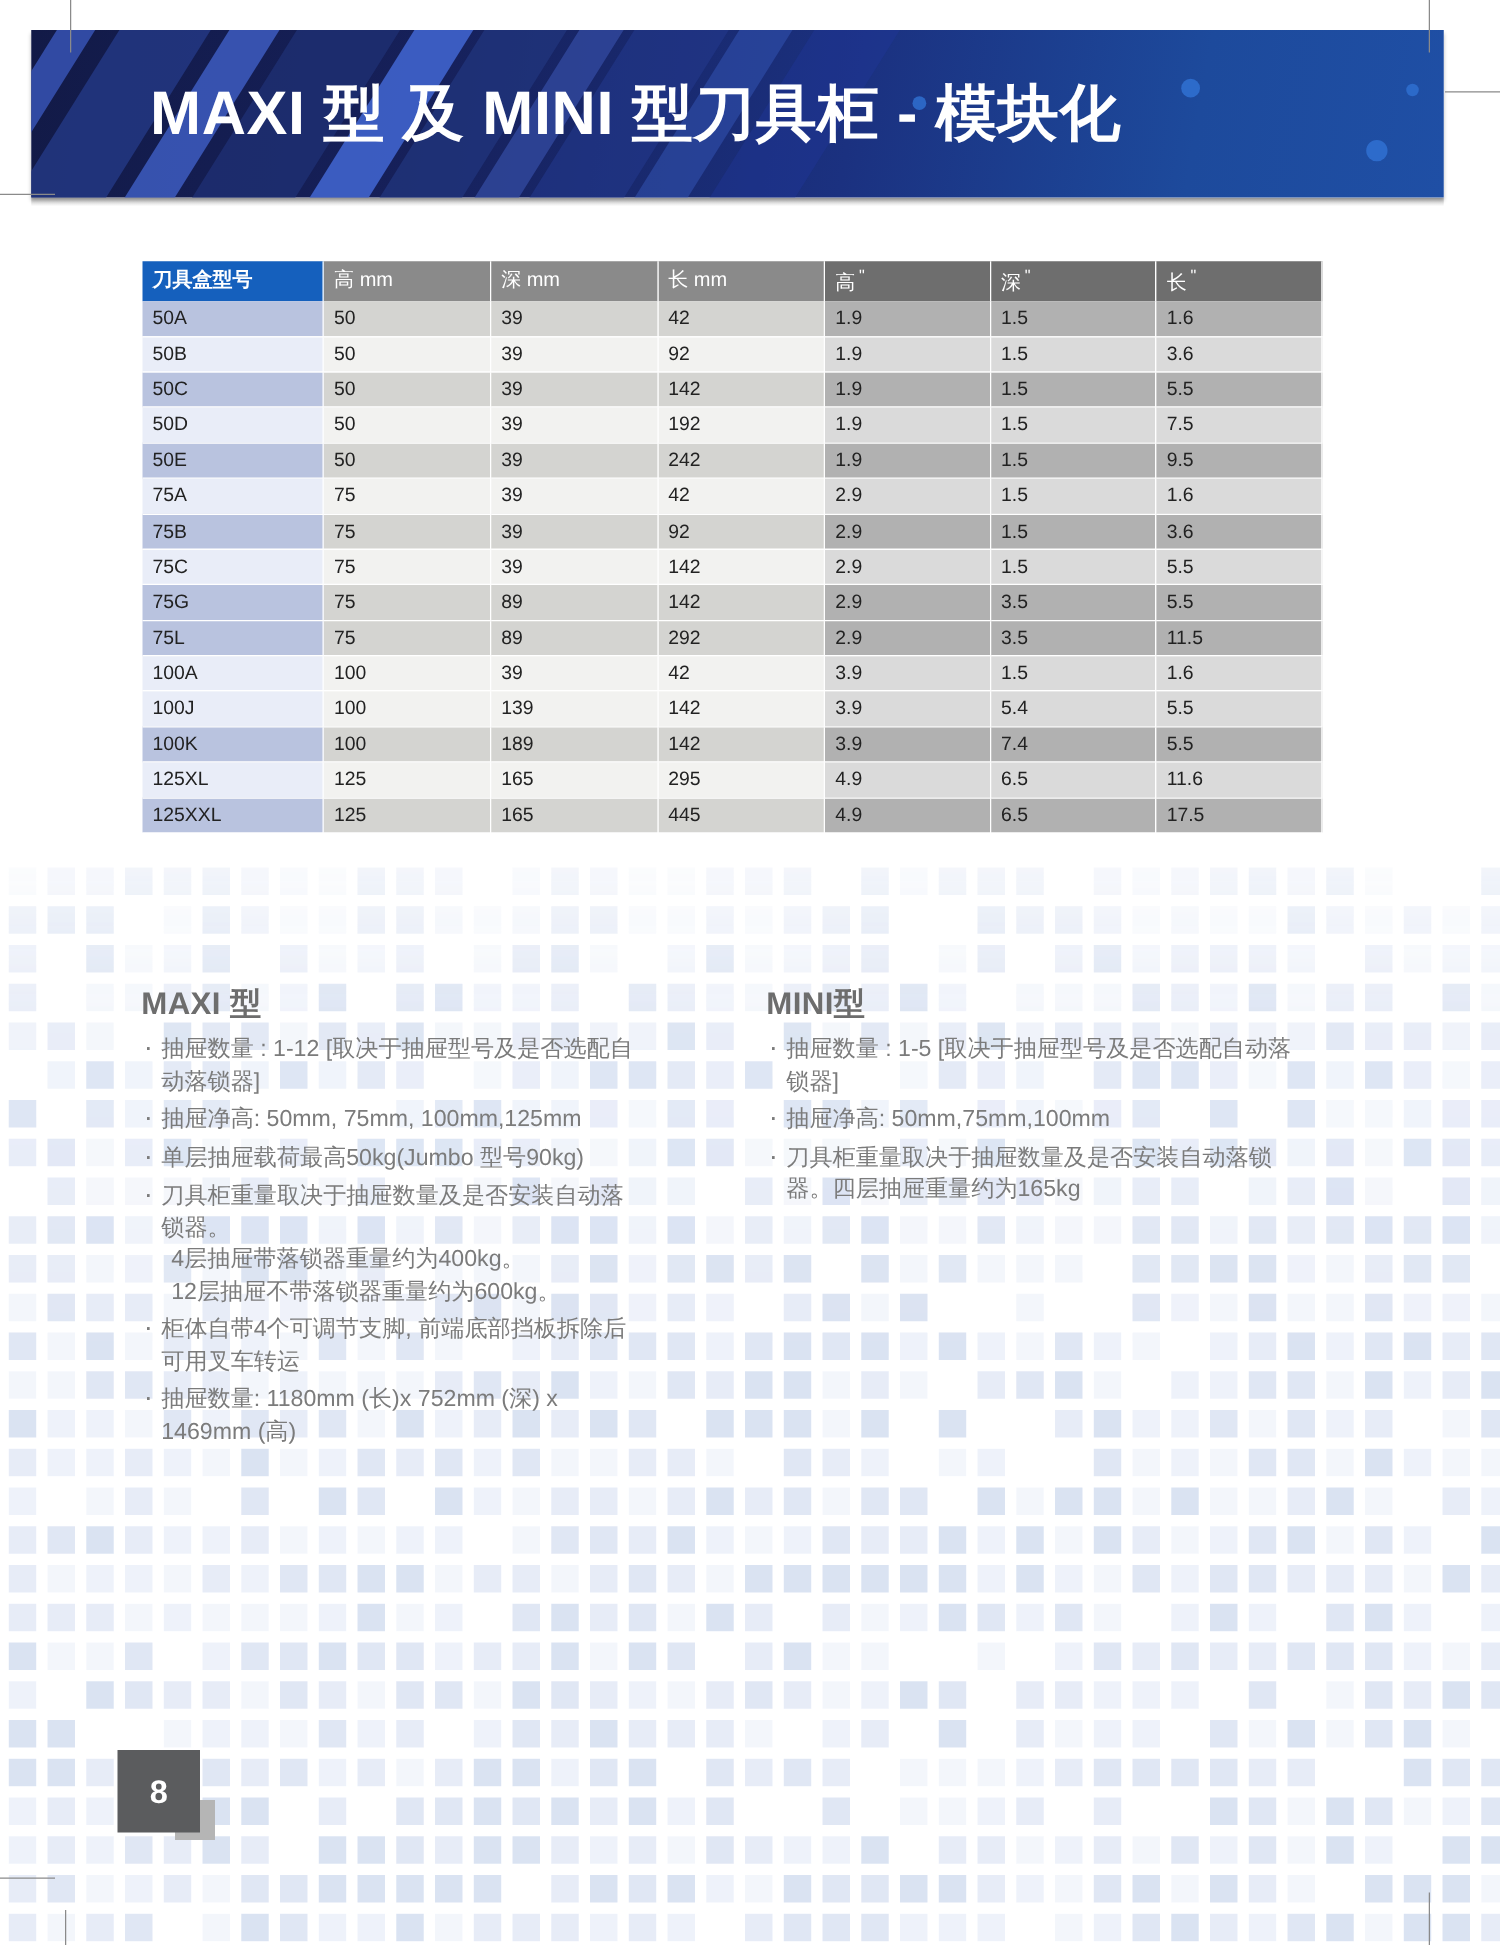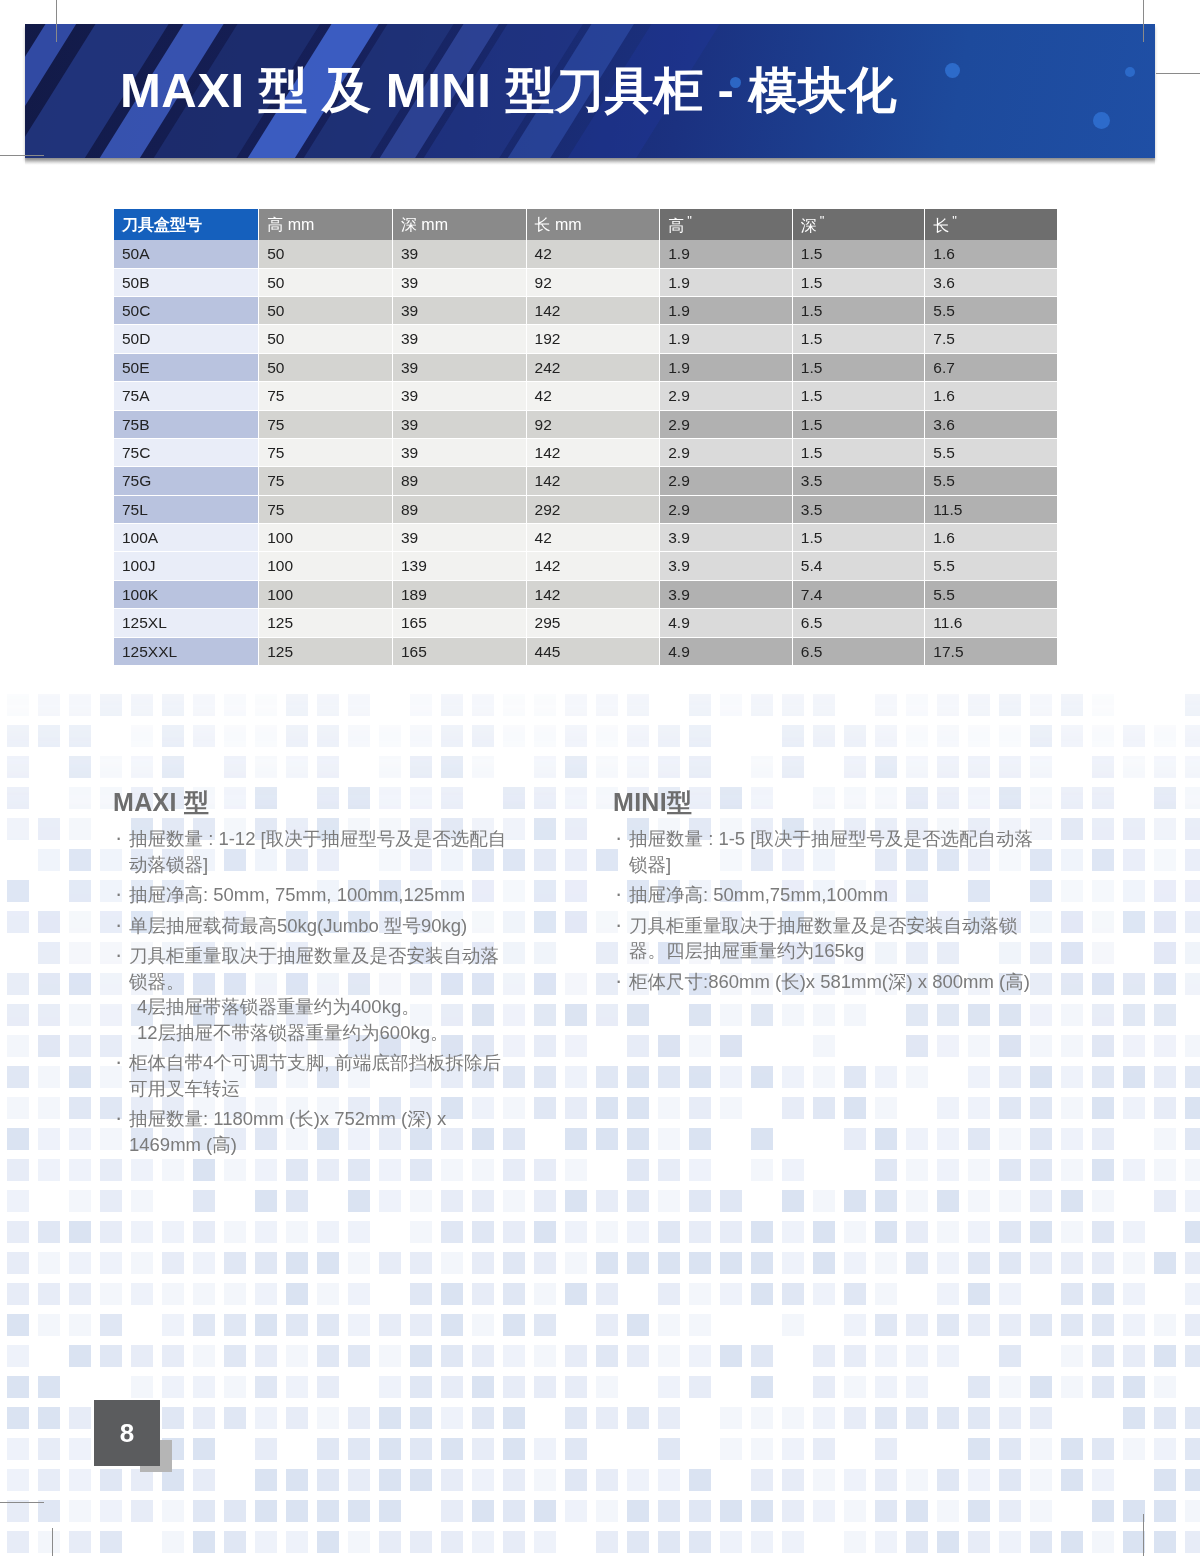--- a/index.html
+++ b/index.html
@@ -1171,21 +1171,21 @@
         <td class="c-in">1.5</td>
         <td class="c-in">7.5</td>
       </tr>
       <tr class="odd">
         <td class="c-model">50E</td>
         <td class="c-mm">50</td>
         <td class="c-mm">39</td>
         <td class="c-mm">242</td>
         <td class="c-in">1.9</td>
         <td class="c-in">1.5</td>
-        <td class="c-in">6.7</td>
+        <td class="c-in">9.5</td>
       </tr>
       <tr class="even">
         <td class="c-model">75A</td>
         <td class="c-mm">75</td>
         <td class="c-mm">39</td>
         <td class="c-mm">42</td>
         <td class="c-in">2.9</td>
         <td class="c-in">1.5</td>
         <td class="c-in">1.6</td>
       </tr>
@@ -1284,18 +1284,17 @@
       <li><span>抽屉数量: 1180mm (长)x 752mm (深) x 1469mm (高)</span></li>
     </ul>
 </div>
 
 <div class="spec-col" id="mini-col">
   <div class="spec-title">MINI型</div>
   <ul class="spec-list" id="mini-list">
       <li><span>抽屉数量 : 1-5 [取决于抽屉型号及是否选配自动落锁器]</span></li>
       <li><span>抽屉净高: 50mm,75mm,100mm</span></li>
       <li><span>刀具柜重量取决于抽屉数量及是否安装自动落锁器。四层抽屉重量约为165kg</span></li>
-      <li><span>柜体尺寸:860mm (长)x 581mm(深) x 800mm (高)</span></li>
     </ul>
 </div>
 
 <div id="page-num-shadow"></div>
 <div id="page-num">8</div>
 
 </body></html>

